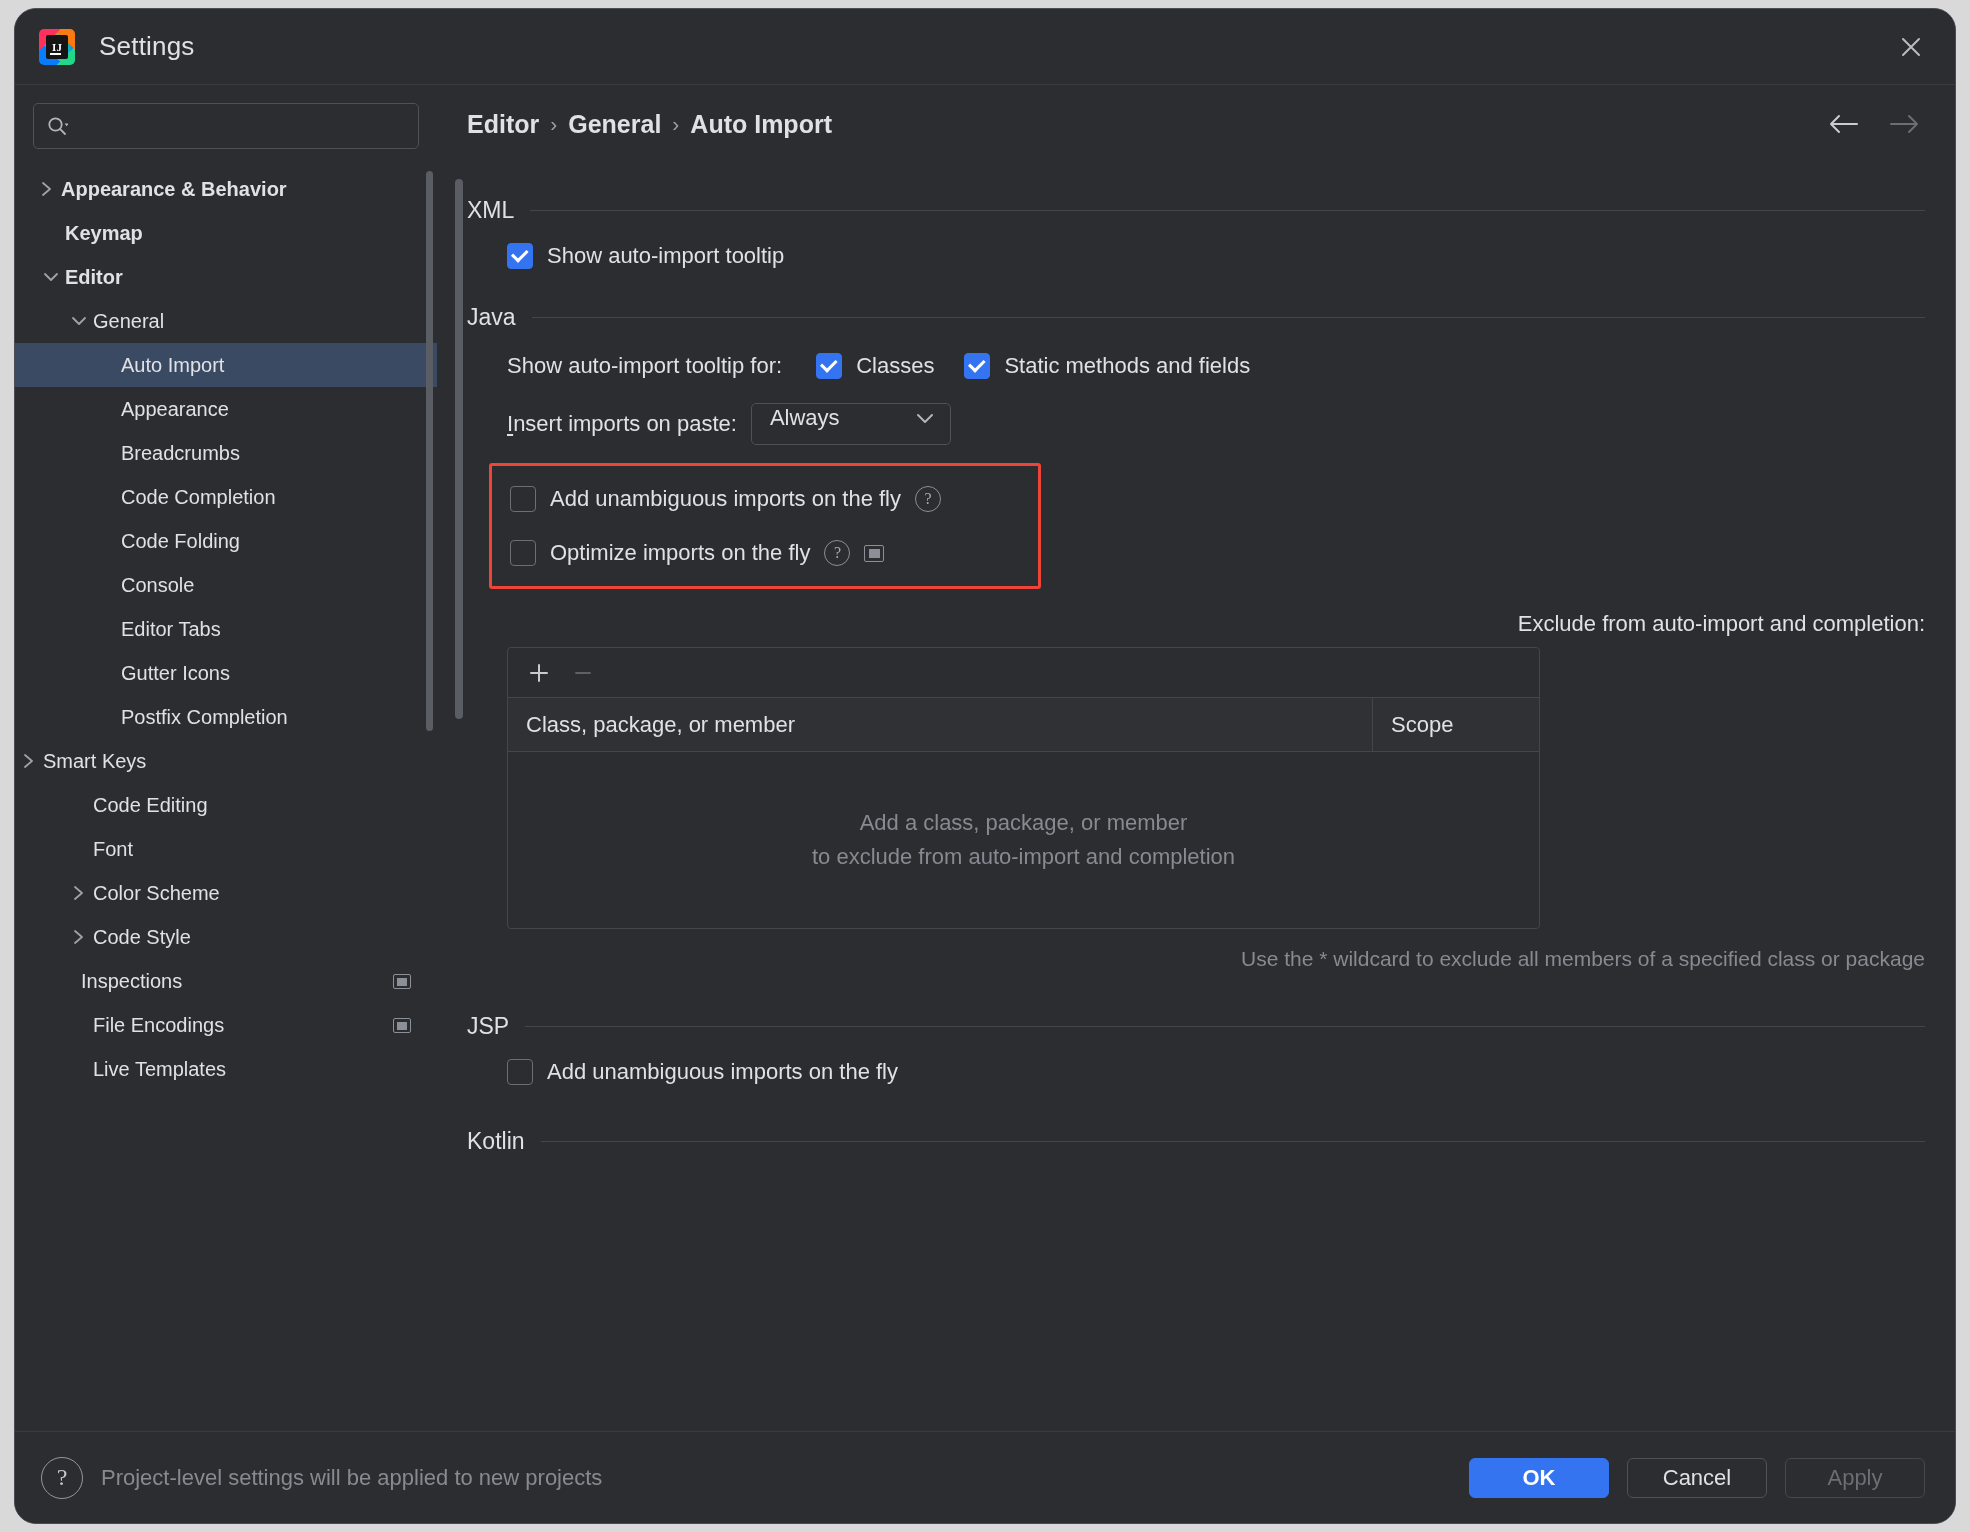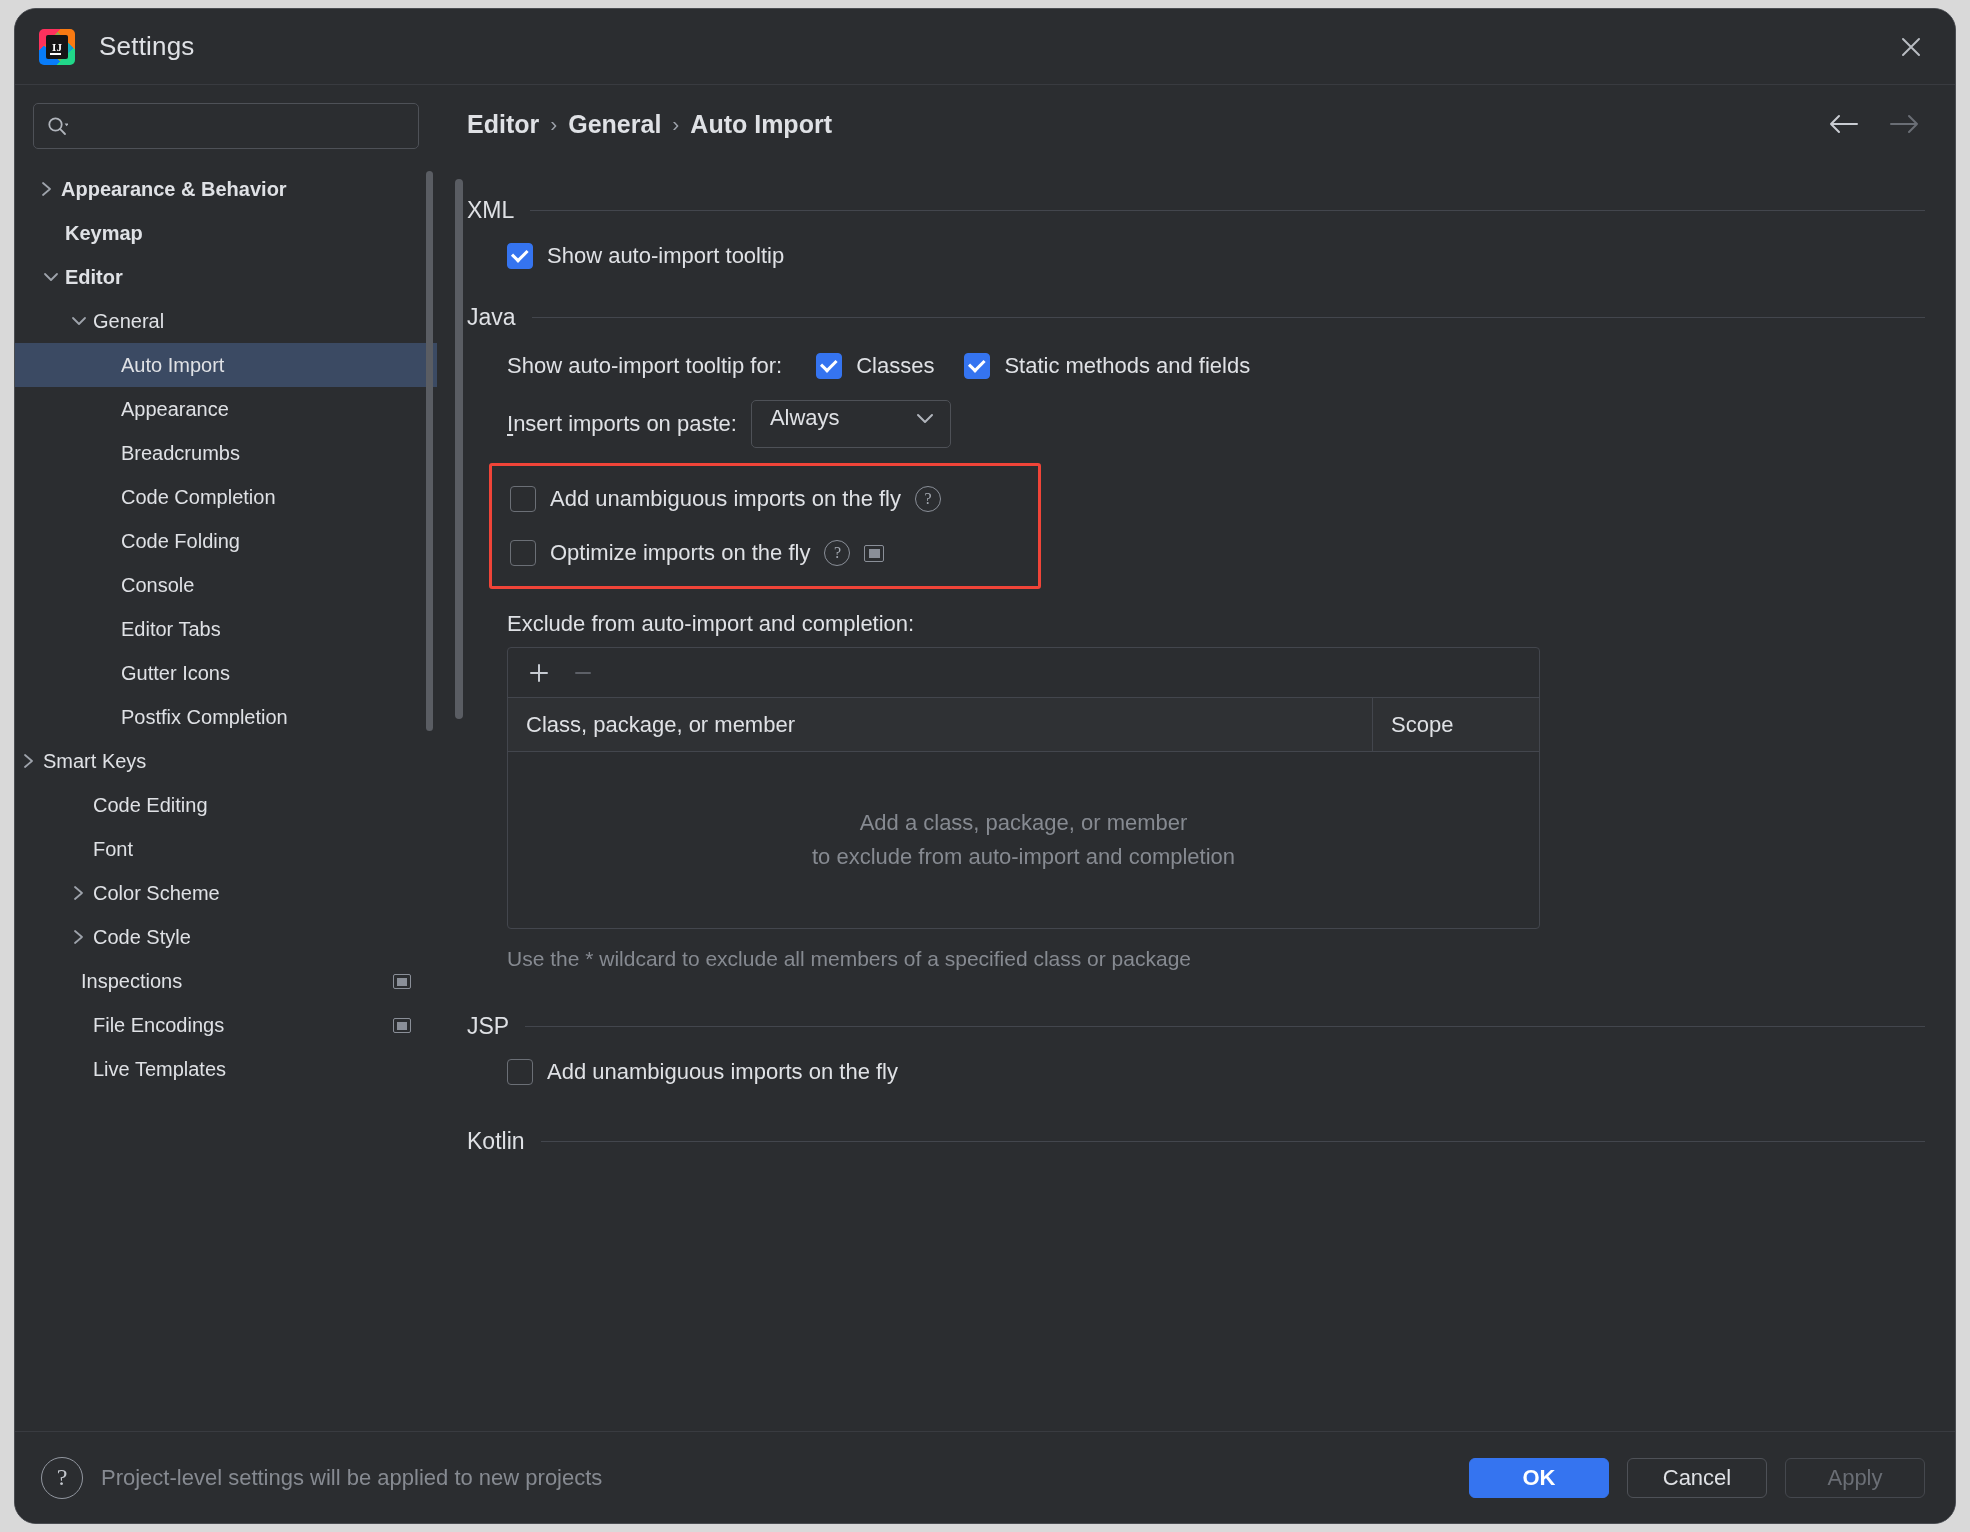--- a/index.html
+++ b/index.html
@@ -229,20 +229,21 @@
     cursor: pointer;
     color: #c9ccd2;
   }
   .nav-arrow.disabled { color: #6a6e75; cursor: default; }
 
   .content {
     flex: 1 1 auto;
     overflow: hidden;
     padding: 12px 30px 0 30px;
     position: relative;
+    text-align: right;
   }
   .content-scroll-track {
     position: absolute;
     left: 18px; top: 16px;
     width: 8px; height: 560px;
   }
   .content-scroll-thumb {
     position: absolute;
     left: 18px; top: 16px;
     width: 8px; height: 540px;
@@ -337,21 +338,21 @@
     gap: 0;
   }
   .field-label {
     font-size: 22px;
     color: #dfe1e5;
     white-space: nowrap;
   }
   .field-label u { text-decoration-thickness: 1.5px; text-underline-offset: 3px; }
 
   .combo {
-    height: 48px;
+    height: 42px;
     min-width: 200px;
     background: #2b2d30;
     border: 1px solid #4e5157;
     border-radius: 5px;
     display: flex;
     align-items: center;
     justify-content: space-between;
     padding: 0 16px 12px 18px;
     cursor: pointer;
     margin-left: 14px;

